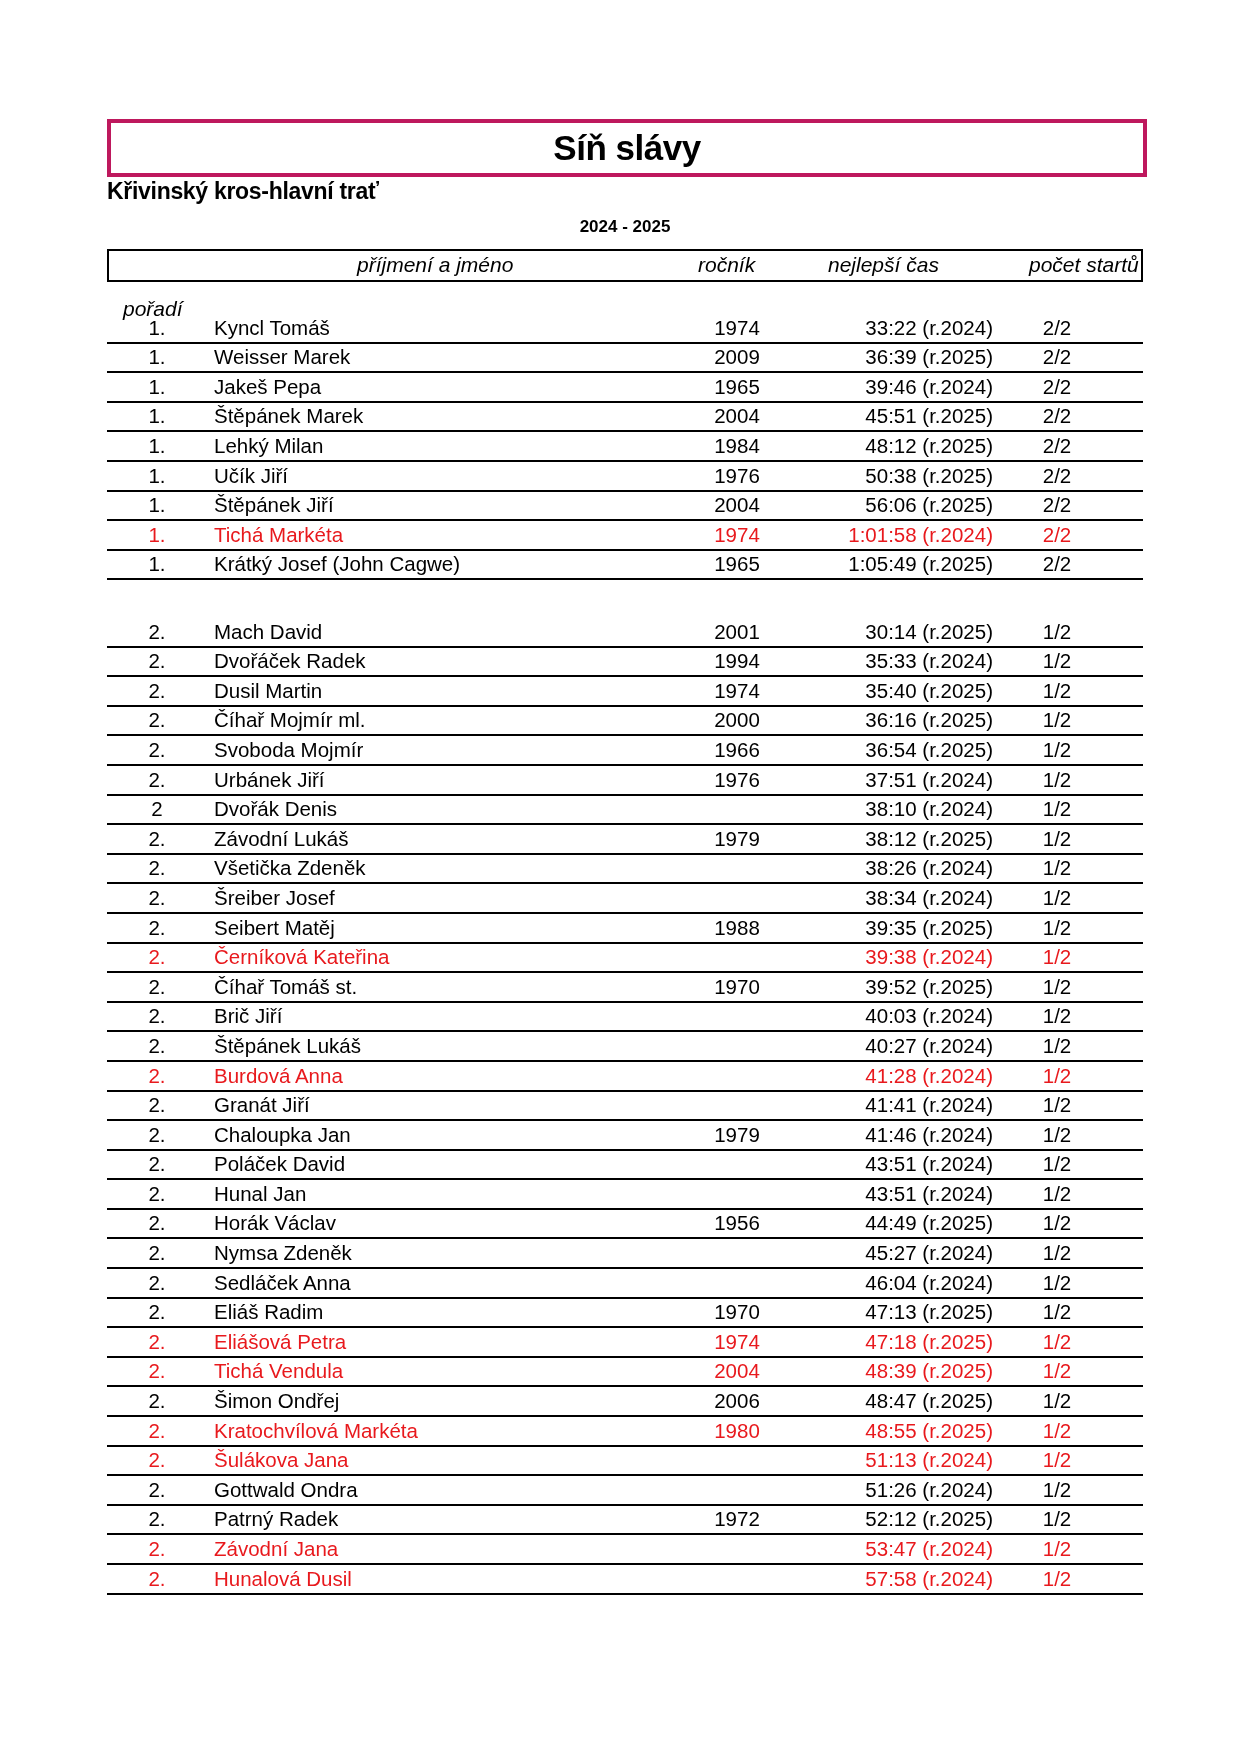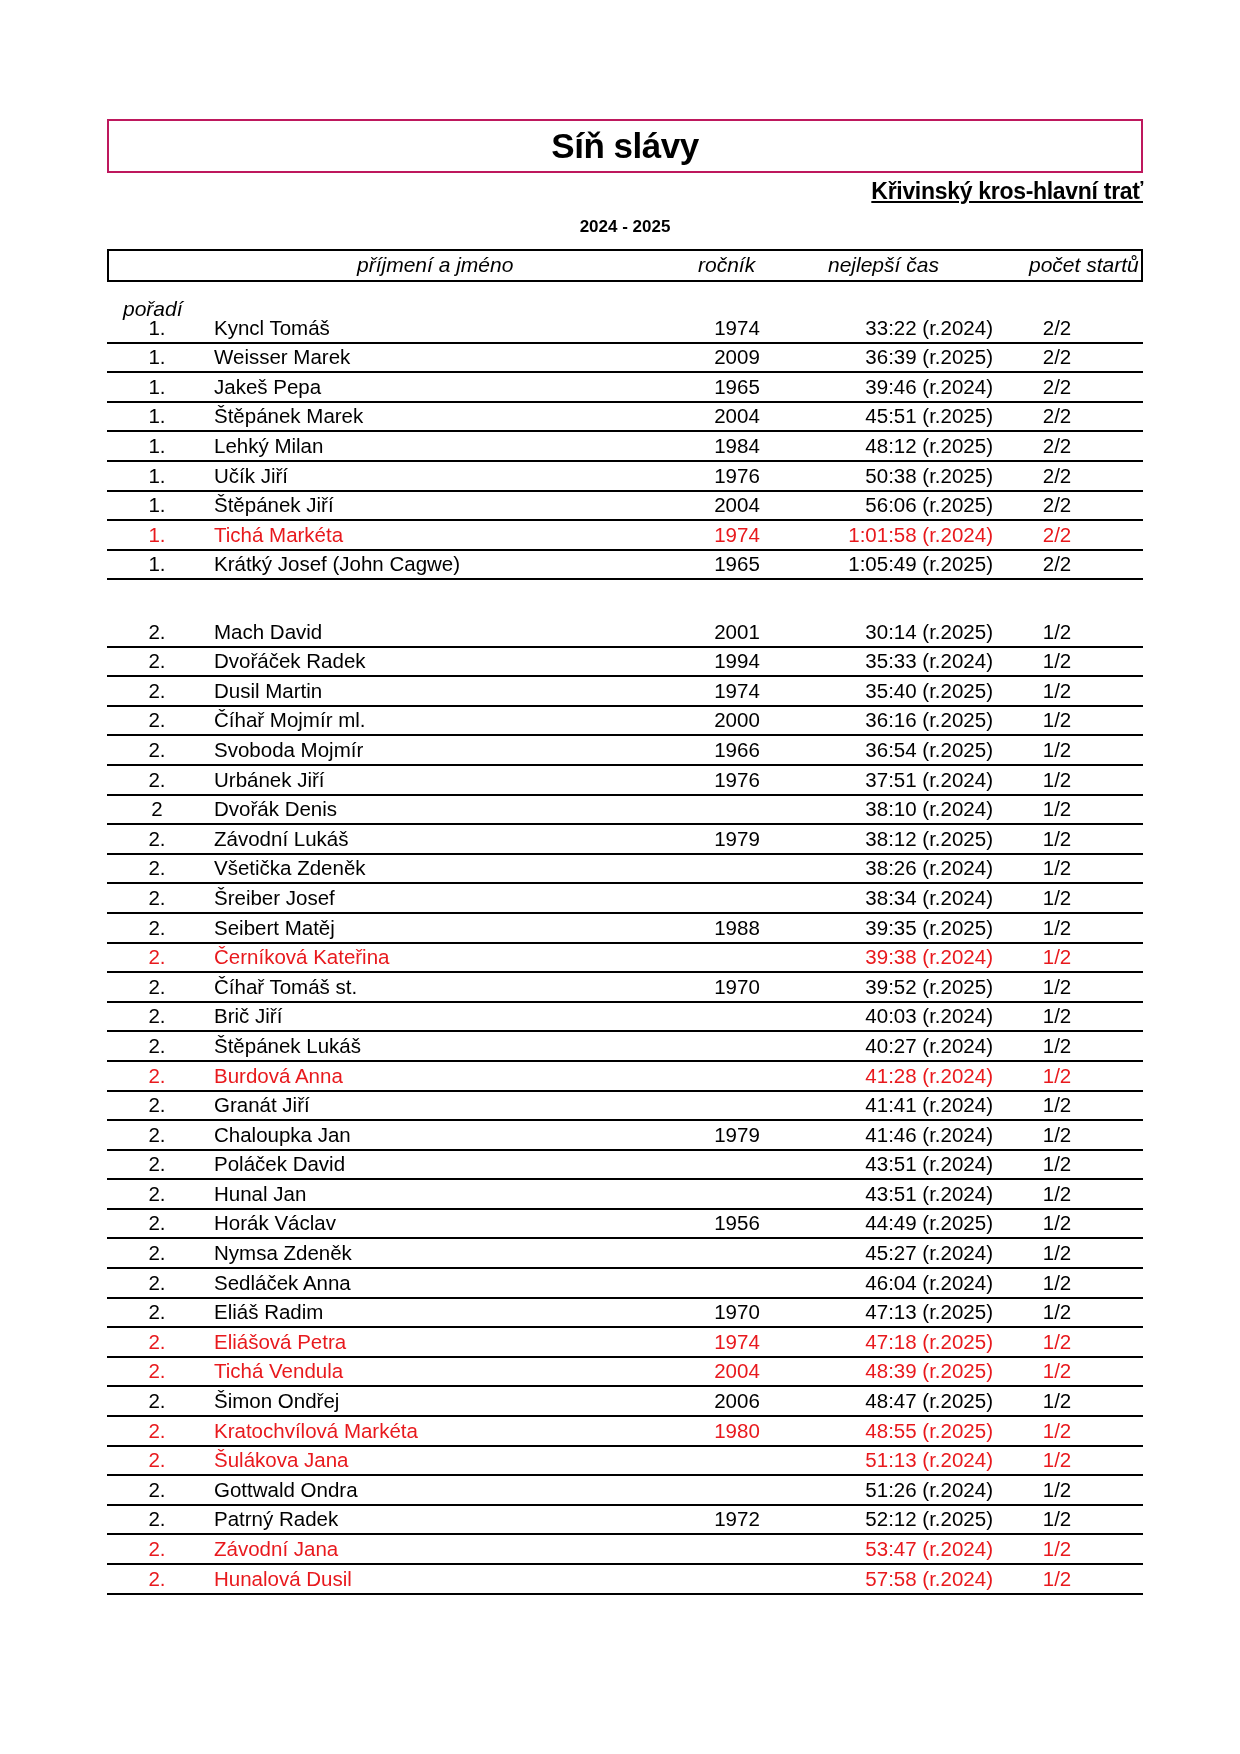--- a/index.html
+++ b/index.html
@@ -1,23 +1,23 @@
 <!DOCTYPE html>
 <html><head>
 <meta charset="utf-8">
 <style>
   html, body { margin: 0; padding: 0; background: #ffffff; }
   body { width: 1240px; height: 1754px; position: relative; overflow: hidden;
          font-family: "Liberation Sans", "DejaVu Sans", sans-serif; color: #000; }
   .page { position: absolute; left: 107px; top: 0; width: 1036px; }
   .title-box { position: absolute; top: 119px; left: 0; width: 1032px; height: 50px;
-               border: 2px solid #be185d; display: flex; align-items: center; justify-content: center; }
+               border: 4px solid #be185d; display: flex; align-items: center; justify-content: center; }
   .title { font-size: 35px; font-weight: bold; letter-spacing: -0.5px; }
-  .subtitle { position: absolute; top: 178px; left: 0; width: 1036px; text-align: right;
-              font-size: 23px; font-weight: bold; letter-spacing: -0.3px; text-decoration: underline; }
+  .subtitle { position: absolute; top: 178px; left: 0; width: 1036px; text-align: left;
+              font-size: 23px; font-weight: bold; letter-spacing: -0.3px; }
   .years { position: absolute; top: 217px; left: 0; width: 1036px; text-align: center;
            font-size: 17px; font-weight: bold; }
   .header { position: absolute; top: 249px; left: 0; width: 1032px; height: 29px;
             border: 2px solid #000; font-style: italic; font-size: 21px; }
   .header span { position: absolute; top: 2px; white-space: nowrap; }
   .h-rank { left: 14px; margin-top: 44px; }
   .h-name { left: 248px; }
   .h-year { left: 589px; }
   .h-time { left: 719px; }
   .h-starts { left: 920px; }

